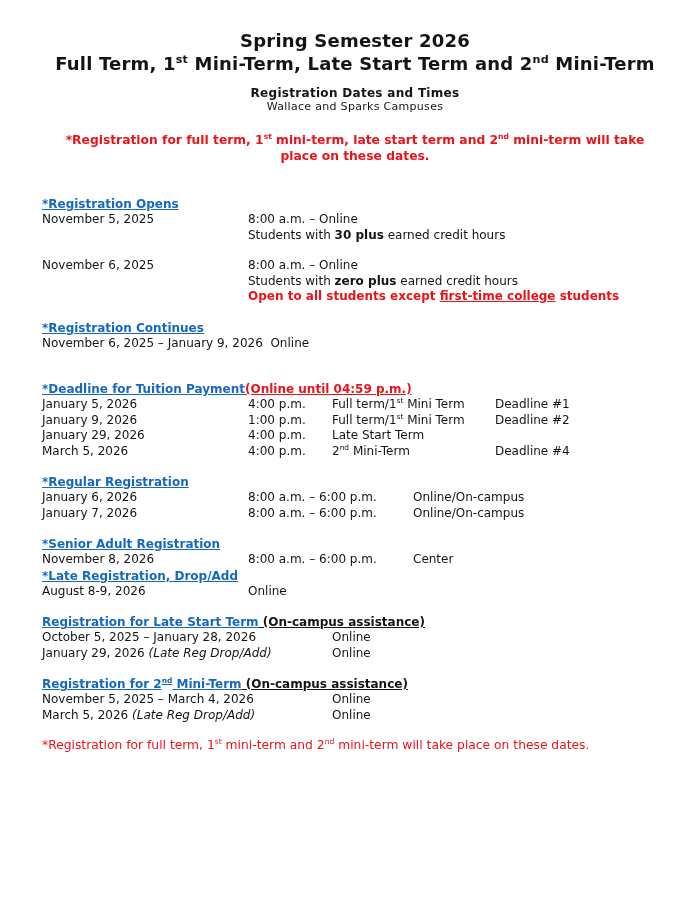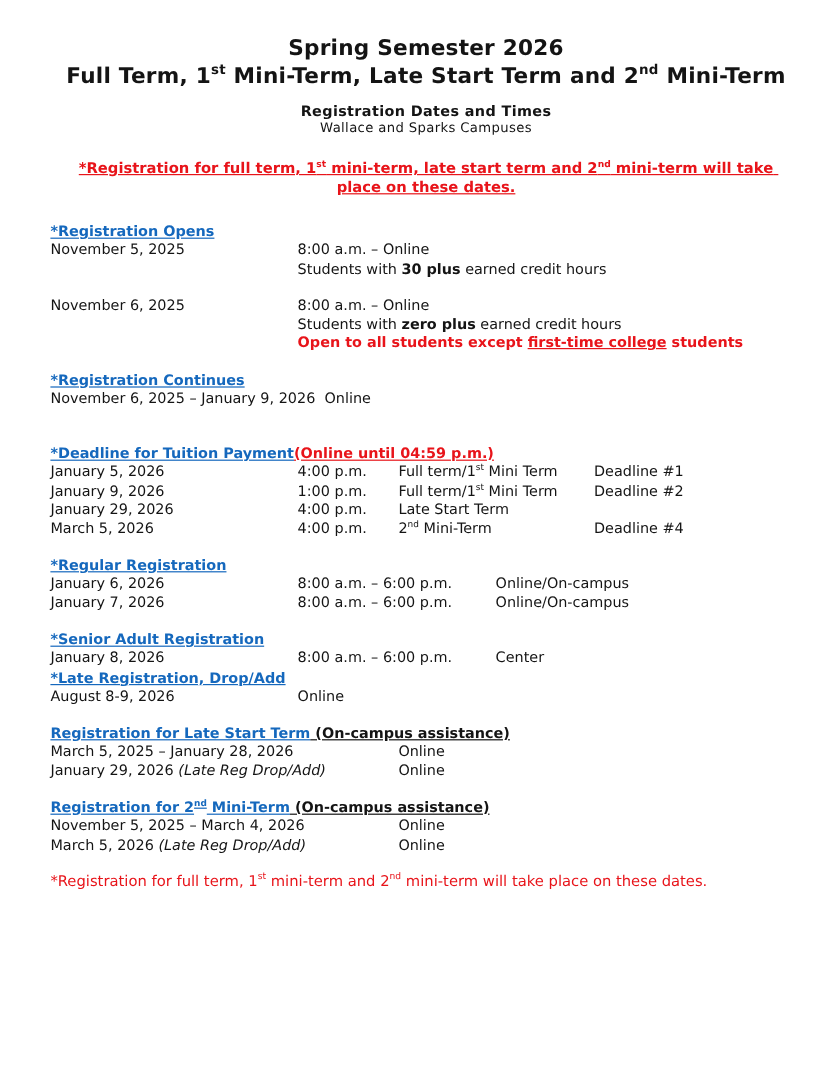--- a/index.html
+++ b/index.html
@@ -29,31 +29,30 @@
   
   .doc-header{text-align:center;}
   .t1{font-size:18px;line-height:22px;font-weight:bold;letter-spacing:0.2px;}
   .t2{font-size:18px;line-height:24px;font-weight:bold;white-space:nowrap;letter-spacing:0.2px;}
   .s1{font-size:12px;line-height:14px;font-weight:bold;margin-top:10px;letter-spacing:0.3px;}
   .s2{font-size:11px;line-height:14px;font-weight:normal;letter-spacing:0.3px;}
   .notice-top{
     margin:19px auto 0 auto;max-width:600px;
     font-size:12.3px;line-height:15.5px;font-weight:bold;color:var(--red);
     text-align:center;
-    text-decoration:underline;
   }
   .notice-bottom{
     margin-top:15px;
     font-size:12.3px;line-height:15.5px;font-weight:normal;color:var(--red);
     max-width:618px;
   }
 
   
   section{margin-top:15px;}
-  section.first{margin-top:21px;}
+  section.first{margin-top:32px;}
   section.gap2{margin-top:30px;}
   section.nogap{margin-top:0;}
   .heading{line-height:16px;}
   .row{display:flex;align-items:flex-start;}
   .row.gap-above{margin-top:15px;}
   .c{flex:none;}
   .col-date{width:206px;}
   .col-time{width:165px;}
   .col-time-sm{width:84px;}
   .col-term{width:163px;}
@@ -134,40 +133,40 @@
     <div class="row">
       <div class="c col-date">January 7, 2026</div>
       <div class="c col-time">8:00 a.m. – 6:00 p.m.</div>
       <div class="c col-flex">Online/On-campus</div>
     </div>
   </section>
 
   <section>
     <div class="heading runs"><span class="b u blue">*Senior Adult Registration</span></div>
     <div class="row">
-      <div class="c col-date">January 8, 2026</div>
+      <div class="c col-date">November 8, 2026</div>
       <div class="c col-time">8:00 a.m. – 6:00 p.m.</div>
       <div class="c col-flex">
         <div>Center</div>
       </div>
     </div>
   </section>
 
   <section class="nogap">
     <div class="heading runs"><span class="b u blue">*Late Registration, Drop/Add</span></div>
     <div class="row">
       <div class="c col-date">August 8-9, 2026</div>
       <div class="c col-flex">Online</div>
     </div>
   </section>
 
   <section>
     <div class="heading runs"><span class="b u blue">Registration for Late Start Term</span><span class="b u"> (On-campus assistance)</span></div>
     <div class="row">
-      <div class="c col-range runs"><span>March 5, 2025 – January 28, 2026</span></div>
+      <div class="c col-range runs"><span>October 5, 2025 – January 28, 2026</span></div>
       <div class="c col-flex">Online</div>
     </div>
     <div class="row">
       <div class="c col-range runs"><span>January 29, 2026 </span><span class="i">(Late Reg Drop/Add)</span></div>
       <div class="c col-flex">Online</div>
     </div>
   </section>
 
   <section>
     <div class="heading runs"><span class="b u blue">Registration for 2</span><span class="b u sup blue">nd</span><span class="b u blue"> Mini-Term</span><span class="b u"> (On-campus assistance)</span></div>

